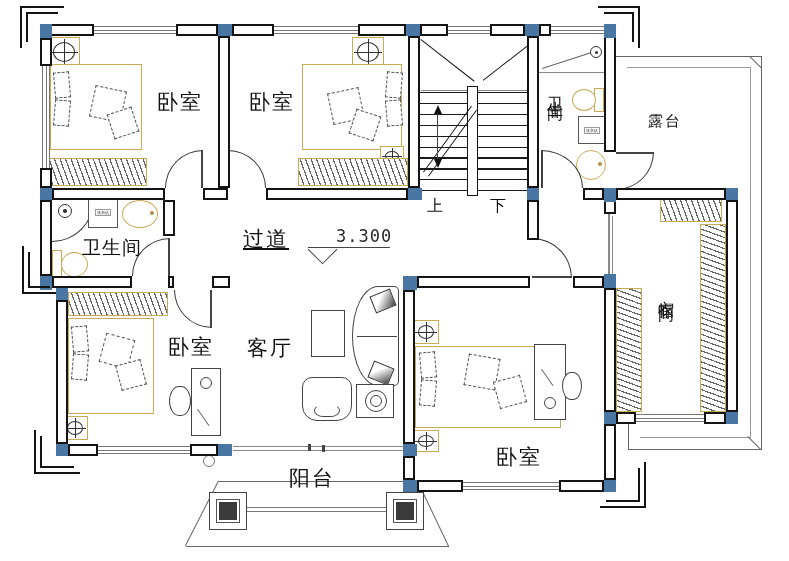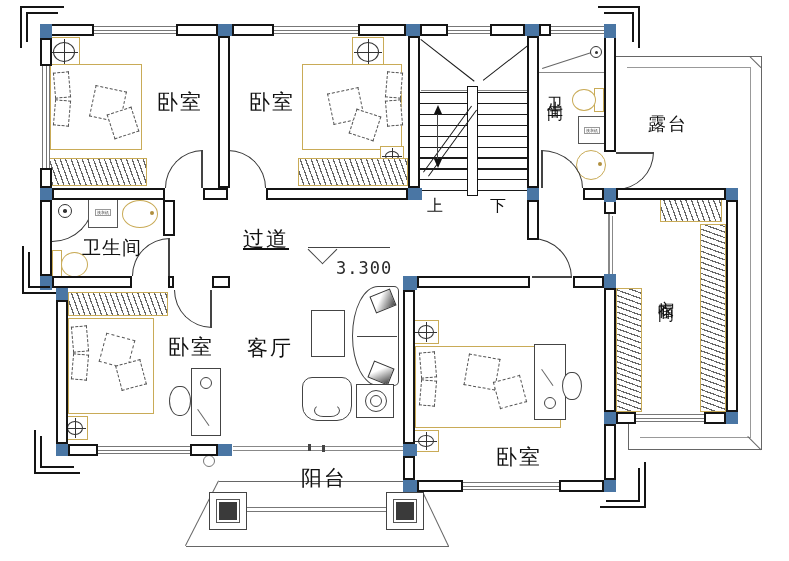--- a/index.html
+++ b/index.html
@@ -304,27 +304,27 @@
       <i class="in"></i>
     </div>
   <div class="orn o-br" style="left:600px;top:462px;width:46px;height:46px;">
       <i></i>
       <i class="in"></i>
     </div>
 
   <div class="lbl" style="left:157px;top:88px;">卧室</div>
   <div class="lbl" style="left:249px;top:88px;">卧室</div>
   <div class="lbl vert" style="left:544px;top:84px;font-size:16px;">卫生间</div>
-  <div class="lbl" style="left:648px;top:112px;font-size:18px;">露台</div>
+  <div class="lbl" style="left:648px;top:112px;font-size:15px;">露台</div>
   <div class="lbl" style="left:82px;top:235px;font-size:19px;letter-spacing:1px;">卫生间</div>
   <div class="lbl" style="left:243px;top:225px;text-decoration:underline;">过道</div>
-  <div class="elev" style="left:336px;top:226px;margin-top:32px;">3.300</div>
+  <div class="elev" style="left:336px;top:226px;">3.300</div>
   <div class="ln" style="left:308px;top:246.5px;width:82px;height:1.2px;"></div>
   <div class="vtri" style="left:312px;top:239px;"></div>
   <div class="lbl" style="left:427px;top:196px;font-size:16px;">上</div>
   <div class="lbl" style="left:490px;top:196px;font-size:16px;">下</div>
   <div class="lbl" style="left:168px;top:333px;">卧室</div>
   <div class="lbl" style="left:247px;top:334px;">客厅</div>
   <div class="lbl" style="left:496px;top:443px;">卧室</div>
   <div class="lbl vert" style="left:655px;top:287px;font-size:16px;letter-spacing:3px;">衣帽间</div>
-  <div class="lbl" style="left:301px;top:464px;font-family:Liberation Mono, monospace;">阳台</div>
+  <div class="lbl" style="left:289px;top:464px;font-family:Liberation Mono, monospace;">阳台</div>
 
 </div>
 
 </body></html>

